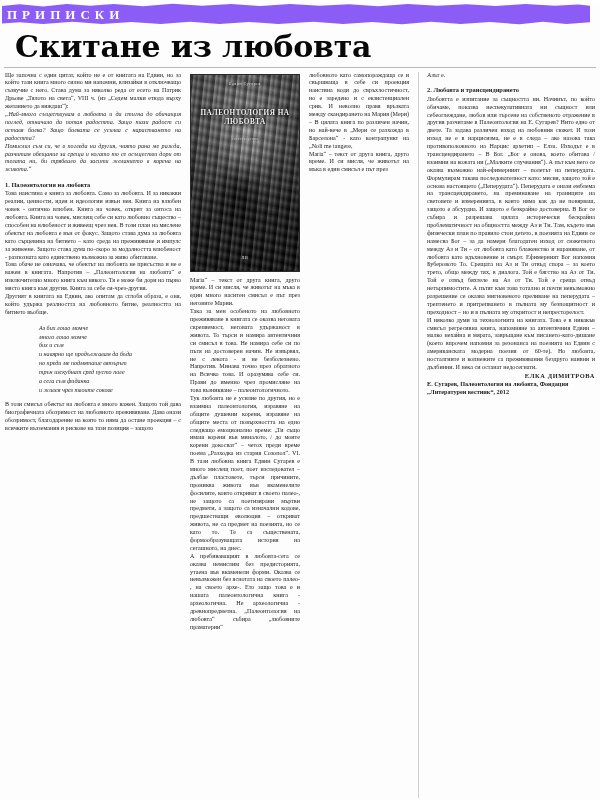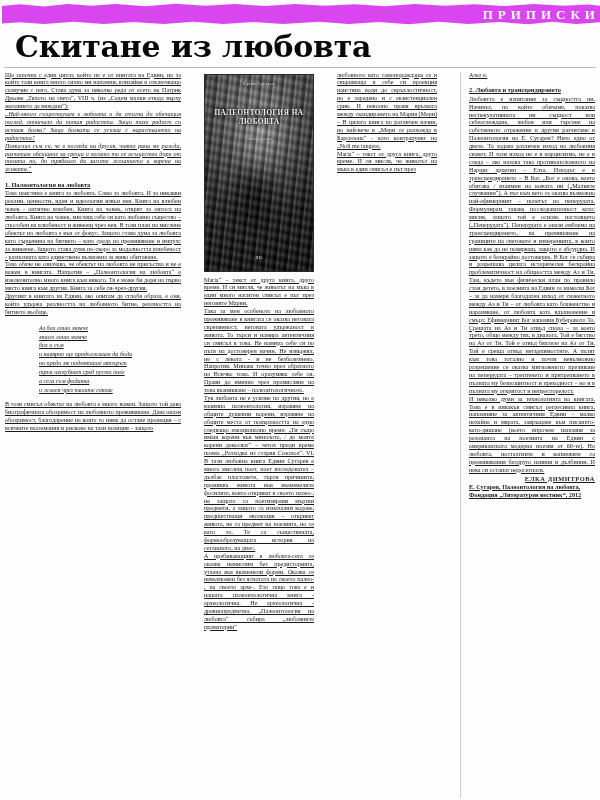--- a/index.html
+++ b/index.html
@@ -19,25 +19,25 @@
     height: 800px;
     box-sizing: border-box;
     padding: 0;
     background: #fdfdfd;
   }
 
   
   .masthead {
     position: relative;
     height: 22px;
-    margin: 3px 0 0 2px;
+    margin: 3px 10px 0 2px;
     display: flex;
     align-items: center;
-    justify-content: flex-end;
-    background: #d946ef;
+    justify-content: flex-start;
+    background: #8b5cf6;
     
     clip-path: polygon(
       0% 14%, 3% 6%, 7% 16%, 11% 4%, 15% 13%, 19% 5%, 24% 15%, 29% 3%,
       34% 12%, 39% 5%, 44% 14%, 49% 4%, 54% 13%, 59% 6%, 64% 15%, 69% 4%,
       74% 12%, 79% 6%, 84% 14%, 89% 4%, 94% 13%, 98% 7%, 100% 12%,
       100% 88%, 96% 96%, 92% 85%, 88% 97%, 83% 86%, 78% 96%, 73% 85%,
       68% 97%, 63% 86%, 58% 95%, 53% 85%, 47% 96%, 42% 86%, 37% 95%,
       32% 85%, 27% 96%, 22% 86%, 17% 95%, 12% 85%, 7% 96%, 3% 87%, 0% 93%
     );
   }
@@ -65,25 +65,24 @@
   .rule {
     height: 1px;
     background: #b9b9b9;
     margin: 2px 4px 4px 4px;
   }
 
   
   .cols {
     display: flex;
     align-items: flex-start;
-    gap: 23px;
+    gap: 9px;
     padding: 0 5px;
     box-sizing: border-box;
     height: 726px;
-    text-decoration: underline;
   }
   .col {
     flex: 1 1 0;
     min-width: 0;
     font-size: 6.1px;
     line-height: 1.295;
     text-align: justify;
     hyphens: auto;
     color: #1d1d1d;
     overflow: hidden;

